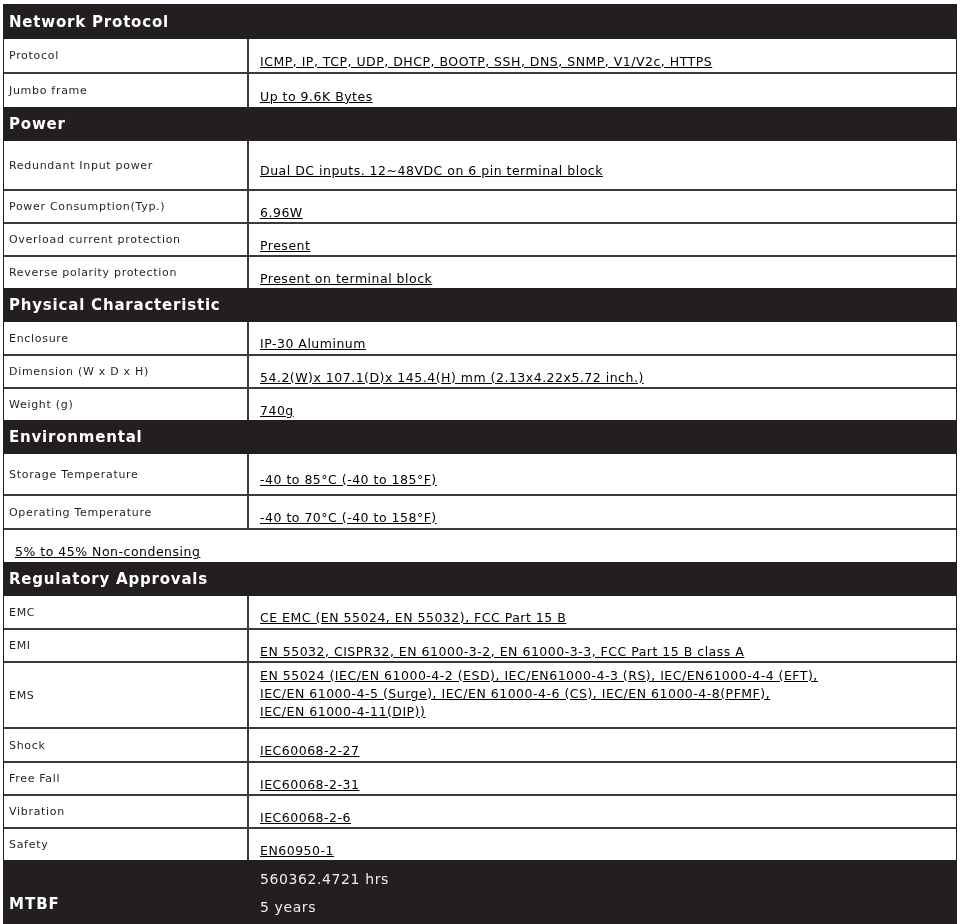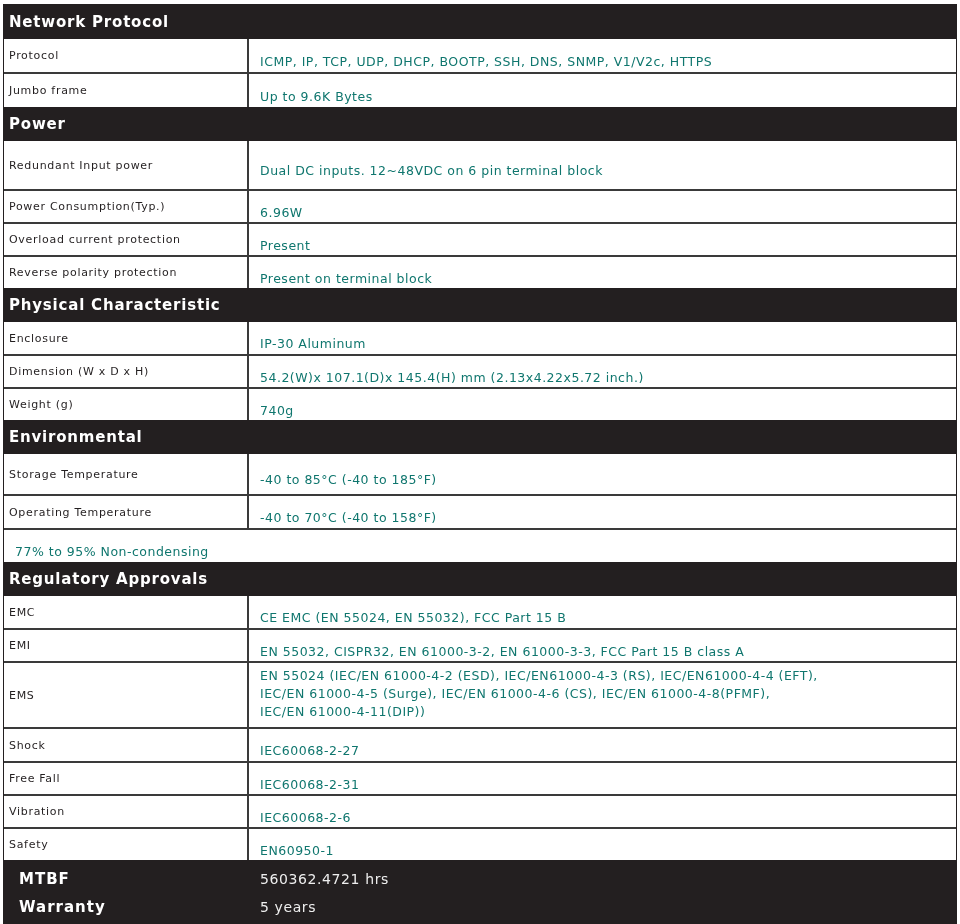--- a/index.html
+++ b/index.html
@@ -1,25 +1,25 @@
 <!DOCTYPE html>
 <html><head>
 <meta charset="utf-8">
 <style>
   html, body { margin:0; padding:0; background:#ffffff; }
   body { width:960px; height:924px; position:relative; overflow:hidden; font-family:"DejaVu Sans", sans-serif; }
   .sheet { position:absolute; left:3px; top:4px; width:952px; border:1px solid #231f20; background:#231f20; }
   .sec-head { background:#231f20; color:#fff; font-weight:bold; font-size:15px; letter-spacing:0.8px; height:34px; line-height:34px; padding-left:5px;border-radius:6px; }
   .row { display:flex; background:#fff; border-top:2px solid #3a3a3a; }
   .row .k { width:238px; padding:0 0 0 5px; border-right:2px solid #3a3a3a; font-size:11px; letter-spacing:0.7px; color:#231f20; display:flex; align-items:center; box-sizing:border-box; width:245px; }
-  .row .v { flex:1; padding:11px 0 0 11px; font-size:12.5px; letter-spacing:0.5px; color:#0f766e; display:flex; align-items:center; }
+  .row .v { flex:1; padding:11px 0 0 11px; font-size:12.5px; letter-spacing:0.5px; color:#000000; display:flex; align-items:center;text-decoration:underline; }
   .row .v.multi { display:block; padding-top:4px; line-height:18px; }
   .sec-head + .row { border-top:none; }
   .footer { background:#231f20; color:#fff; height:70px; position:relative; }
-  .footer .fk { position:absolute; left:15px; font-weight:bold; font-size:15px; letter-spacing:1px; }
+  .footer .fk { position:absolute; left:5px; font-weight:bold; font-size:15px; letter-spacing:1px;margin-top:25px; }
   .footer .fv { position:absolute; left:256px; font-size:14px; letter-spacing:0.6px; color:#eee; }
 </style>
 </head>
 <body>
 
 <div class="sheet">
 
   <div class="sec-head">Network Protocol</div>
   <div class="row" style="height:33px">
     <div class="k">Protocol</div>
@@ -65,21 +65,21 @@
   <div class="sec-head">Environmental</div>
   <div class="row" style="height:40px">
     <div class="k">Storage Temperature</div>
     <div class="v">-40 to 85°C (-40 to 185°F)</div>
   </div>
   <div class="row" style="height:32px">
     <div class="k">Operating Temperature</div>
     <div class="v">-40 to 70°C (-40 to 158°F)</div>
   </div>
   <div class="row" style="height:32px">
-    <div class="v">77% to 95% Non-condensing</div>
+    <div class="v">5% to 45% Non-condensing</div>
   </div>
 
   <div class="sec-head">Regulatory Approvals</div>
   <div class="row" style="height:32px">
     <div class="k">EMC</div>
     <div class="v">CE EMC (EN 55024, EN 55032), FCC Part 15 B</div>
   </div>
   <div class="row" style="height:31px">
     <div class="k">EMI</div>
     <div class="v">EN 55032, CISPR32, EN 61000-3-2, EN 61000-3-3, FCC Part 15 B class A</div>

